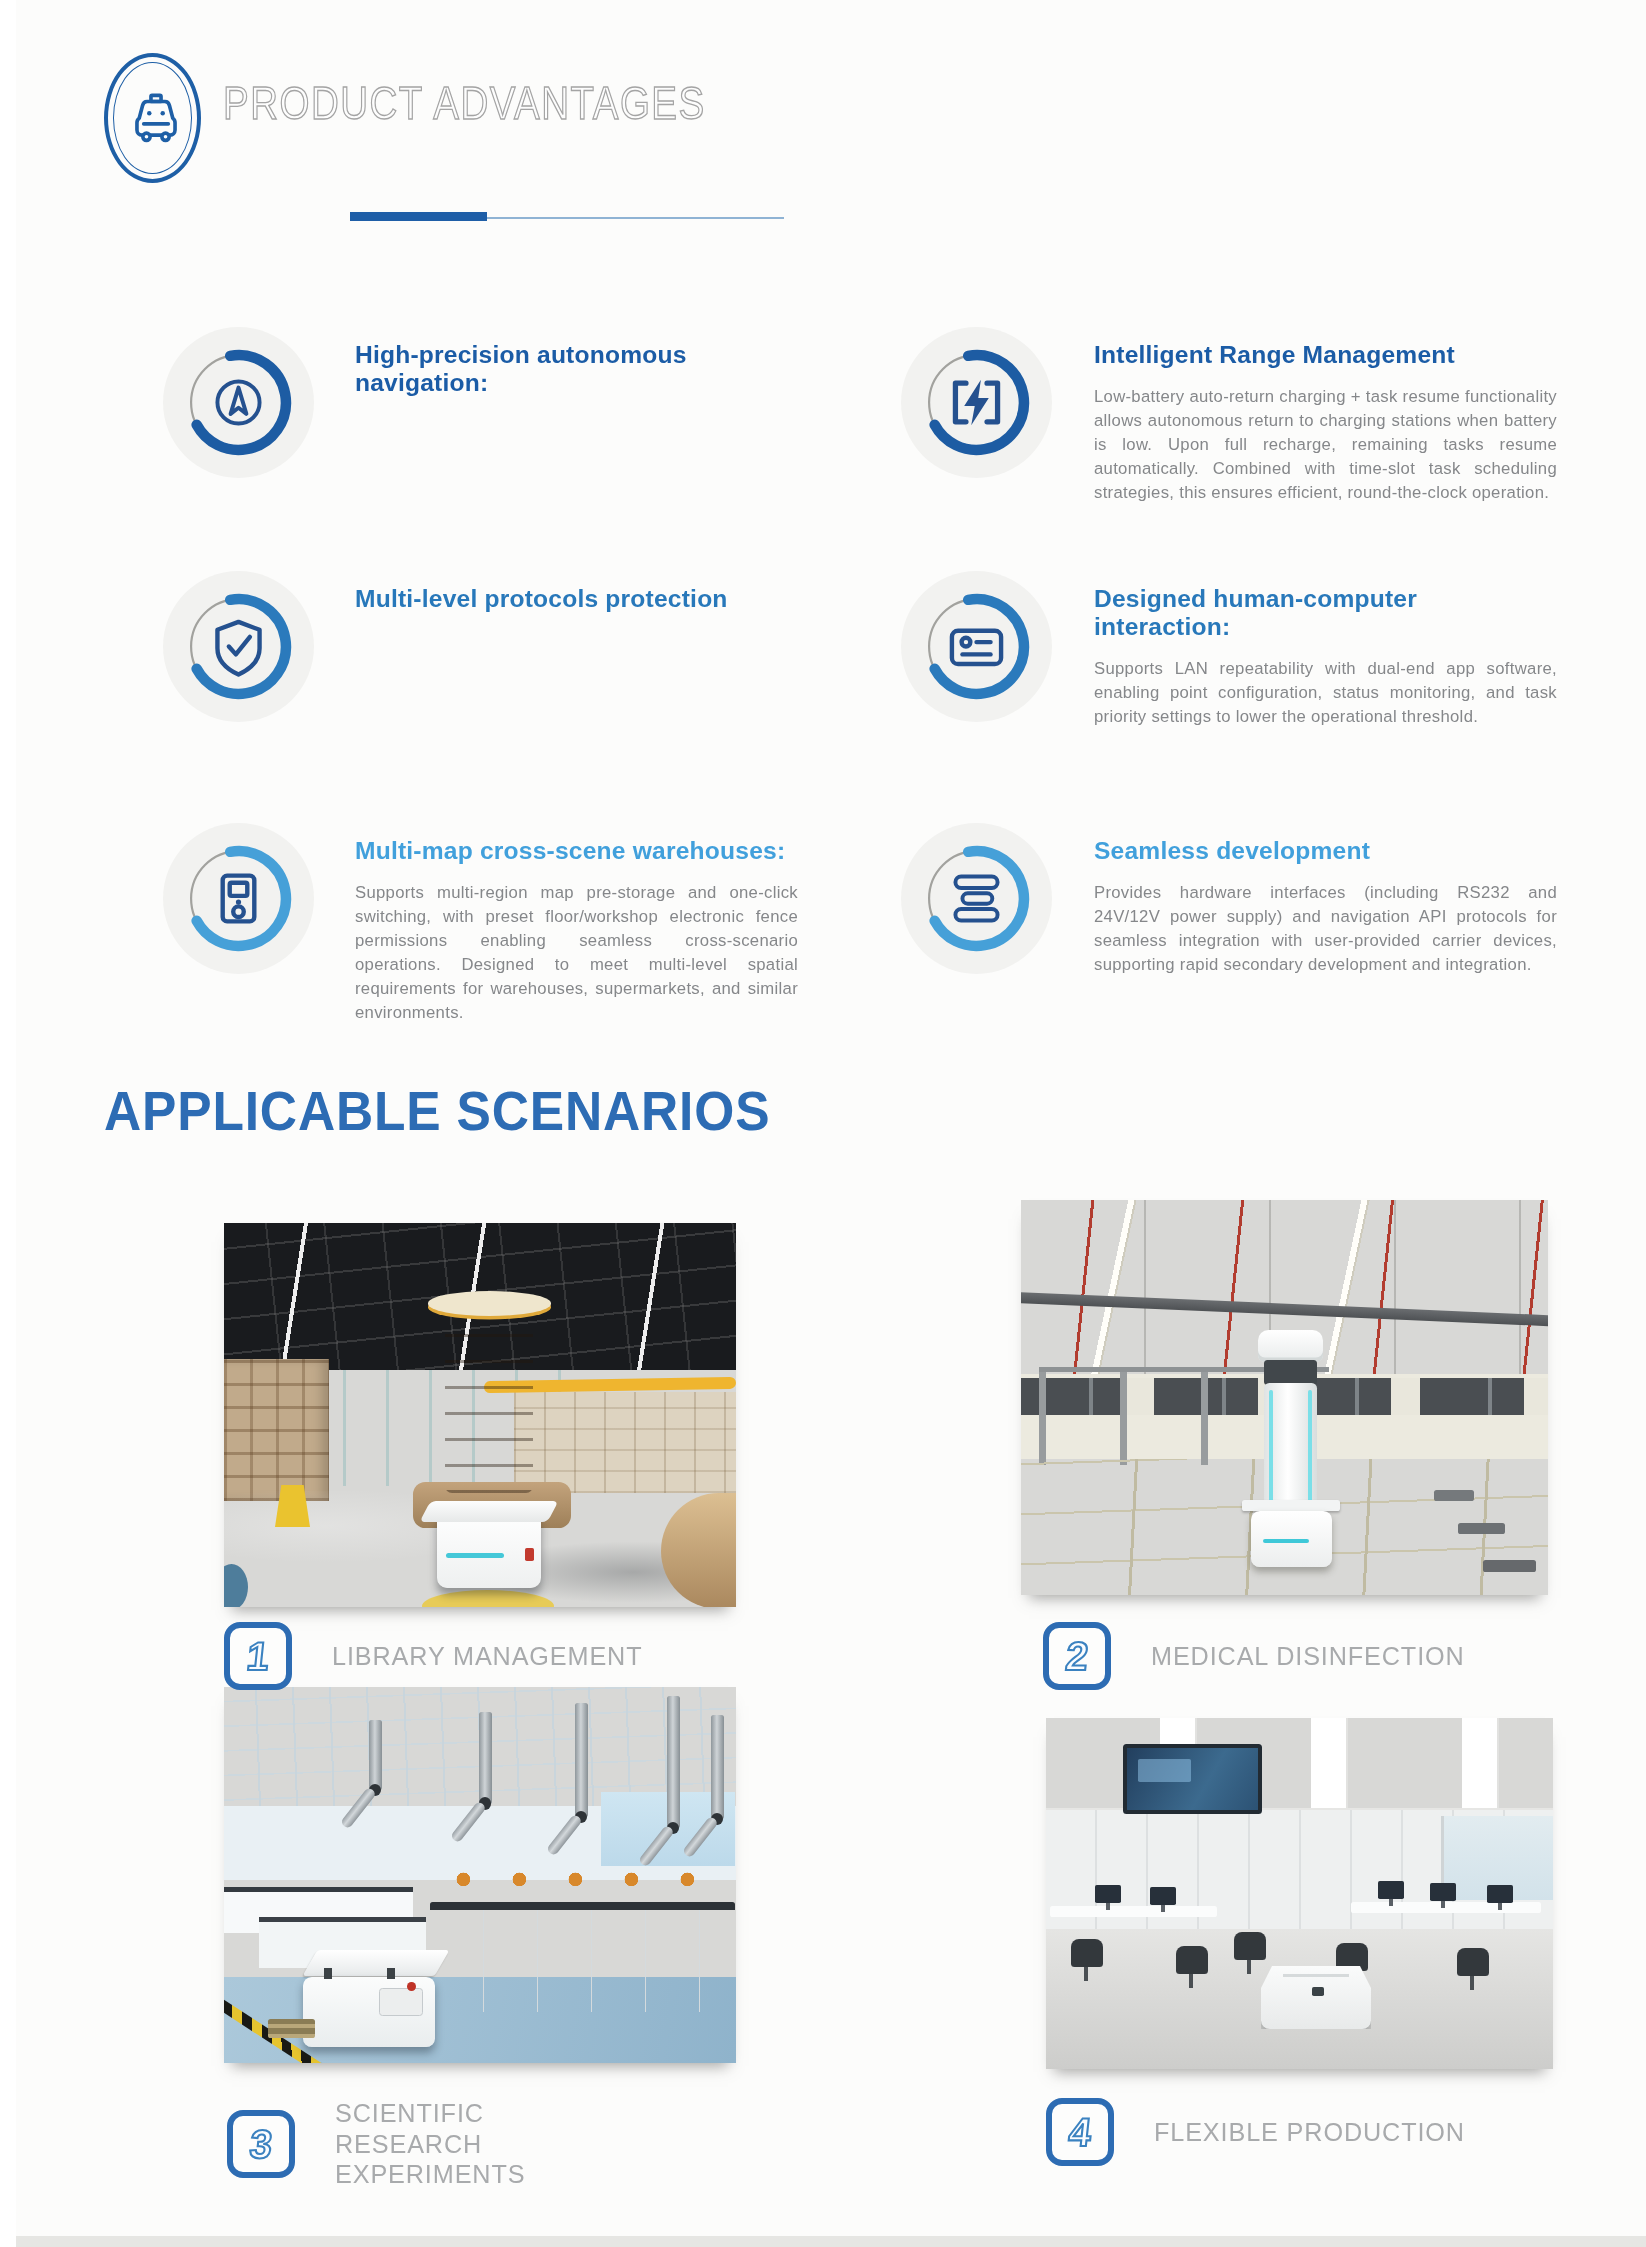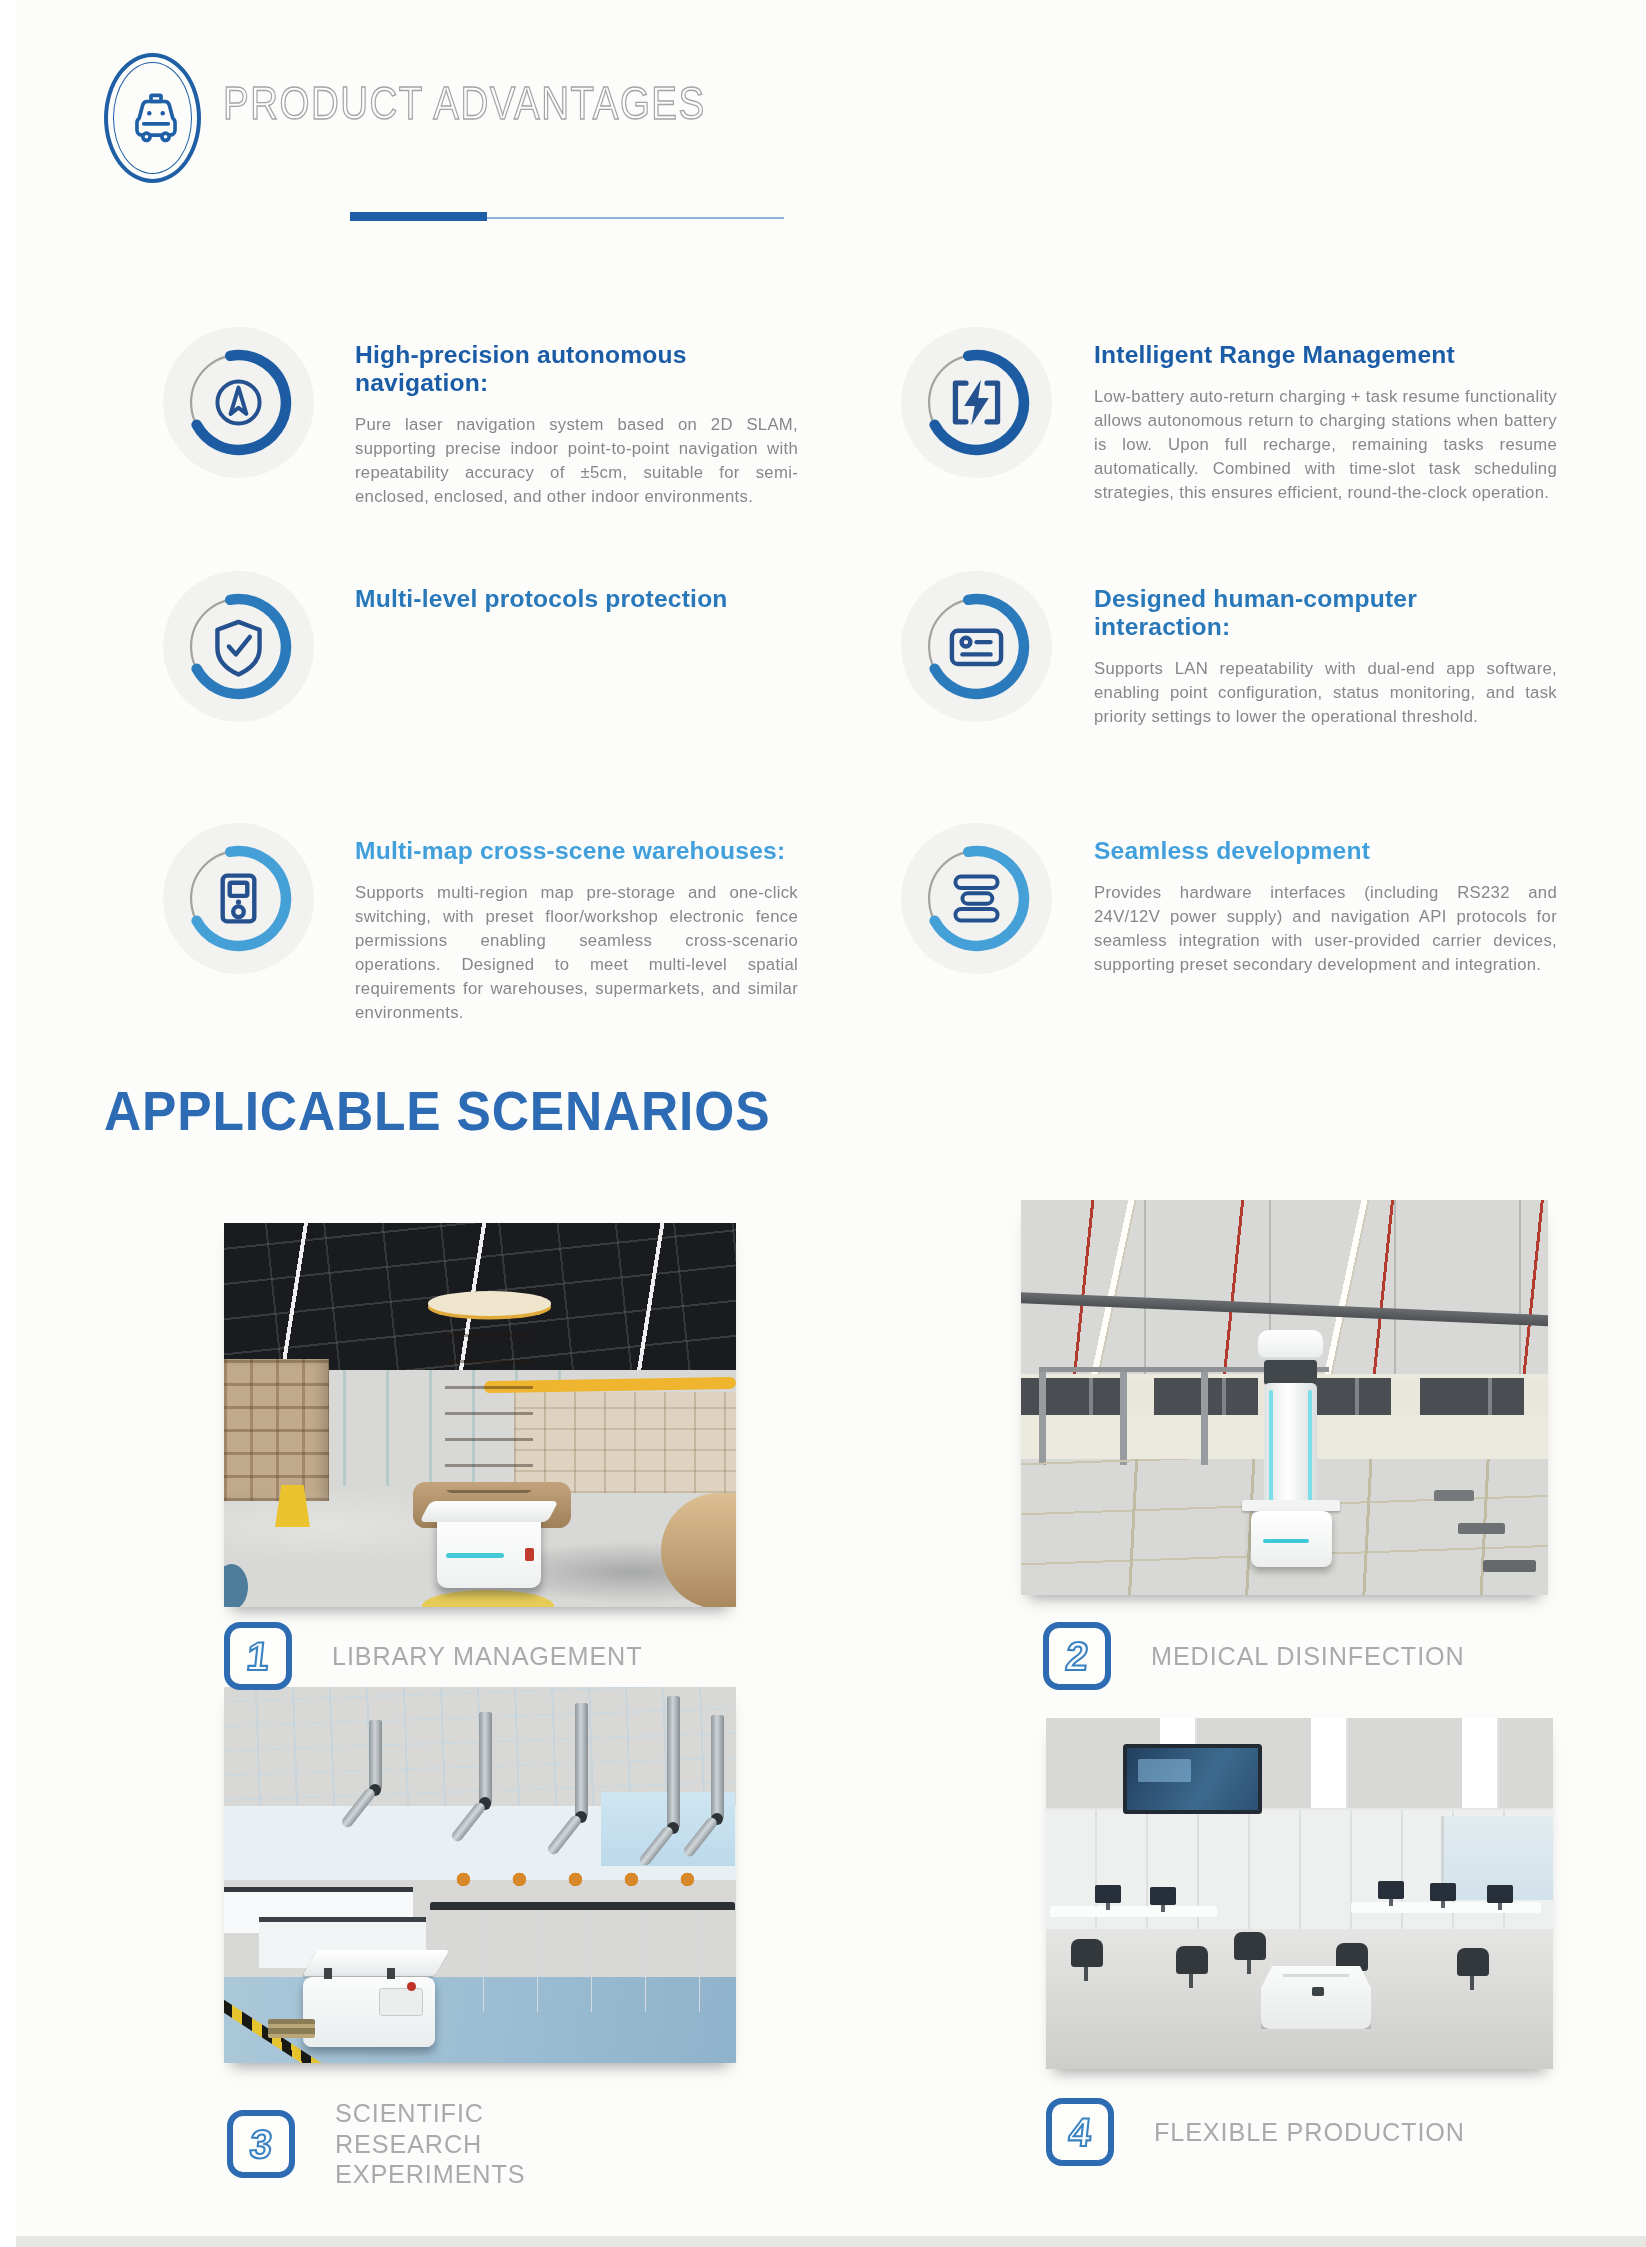--- a/index.html
+++ b/index.html
@@ -256,21 +256,20 @@
         <circle cx="86" cy="86" r="54" fill="none" stroke="#a2a29e" stroke-width="2.5"></circle>
         <circle cx="86" cy="86" r="54" fill="none" stroke="#1d5ca3" stroke-width="12" stroke-linecap="round" stroke-dasharray="237 103" transform="rotate(-100 86 86)"></circle>
         <g fill="none" stroke="#25518f" stroke-width="4.5" stroke-linejoin="round">
           <circle cx="86" cy="86" r="24"></circle>
           <path d="M86 69 L95 99 L86 92 L77 99 Z"></path>
         </g>
       </svg>
     </div>
     <div class="txt">
       <h3 class="adv-title">High-precision autonomous navigation:</h3>
-      <p class="adv-body">Pure laser navigation system based on 2D SLAM, supporting precise indoor point-to-point navigation with repeatability accuracy of ±5cm, suitable for semi-enclosed, enclosed, and other indoor environments.</p>
     </div>
   </article>
 
   <article class="adv a2 r1 rcol">
     <div class="disc">
       <svg width="151" height="151" viewBox="0 0 172 172">
         <circle cx="86" cy="86" r="54" fill="none" stroke="#a2a29e" stroke-width="2.5"></circle>
         <circle cx="86" cy="86" r="54" fill="none" stroke="#1d5ca3" stroke-width="12" stroke-linecap="round" stroke-dasharray="237 103" transform="rotate(-100 86 86)"></circle>
         <g fill="none" stroke="#25518f" stroke-width="6" stroke-linejoin="round" stroke-linecap="round">
           <path d="M74 64 H62 V108 H74"></path>
@@ -346,21 +345,21 @@
         <circle cx="86" cy="86" r="54" fill="none" stroke="#46a0d8" stroke-width="12" stroke-linecap="round" stroke-dasharray="237 103" transform="rotate(-100 86 86)"></circle>
         <g fill="none" stroke="#25518f" stroke-width="4.5" stroke-linejoin="round">
           <rect x="62" y="61" width="48" height="13" rx="6.5"></rect>
           <rect x="70" y="80" width="34" height="12" rx="6"></rect>
           <rect x="62" y="98" width="48" height="13" rx="6.5"></rect>
         </g>
       </svg>
     </div>
     <div class="txt">
       <h3 class="adv-title">Seamless development</h3>
-      <p class="adv-body">Provides hardware interfaces (including RS232 and 24V/12V power supply) and navigation API protocols for seamless integration with user-provided carrier devices, supporting preset secondary development and integration.</p>
+      <p class="adv-body">Provides hardware interfaces (including RS232 and 24V/12V power supply) and navigation API protocols for seamless integration with user-provided carrier devices, supporting rapid secondary development and integration.</p>
     </div>
   </article>
 
   <h2 class="scen-h">APPLICABLE SCENARIOS</h2>
 
   <figure class="scene s1">
     <div class="lib-ceil"></div>
     <div class="lib-glass"></div>
     <div class="lib-shelf-l"></div>
     <div class="lib-shelf-r"></div>

